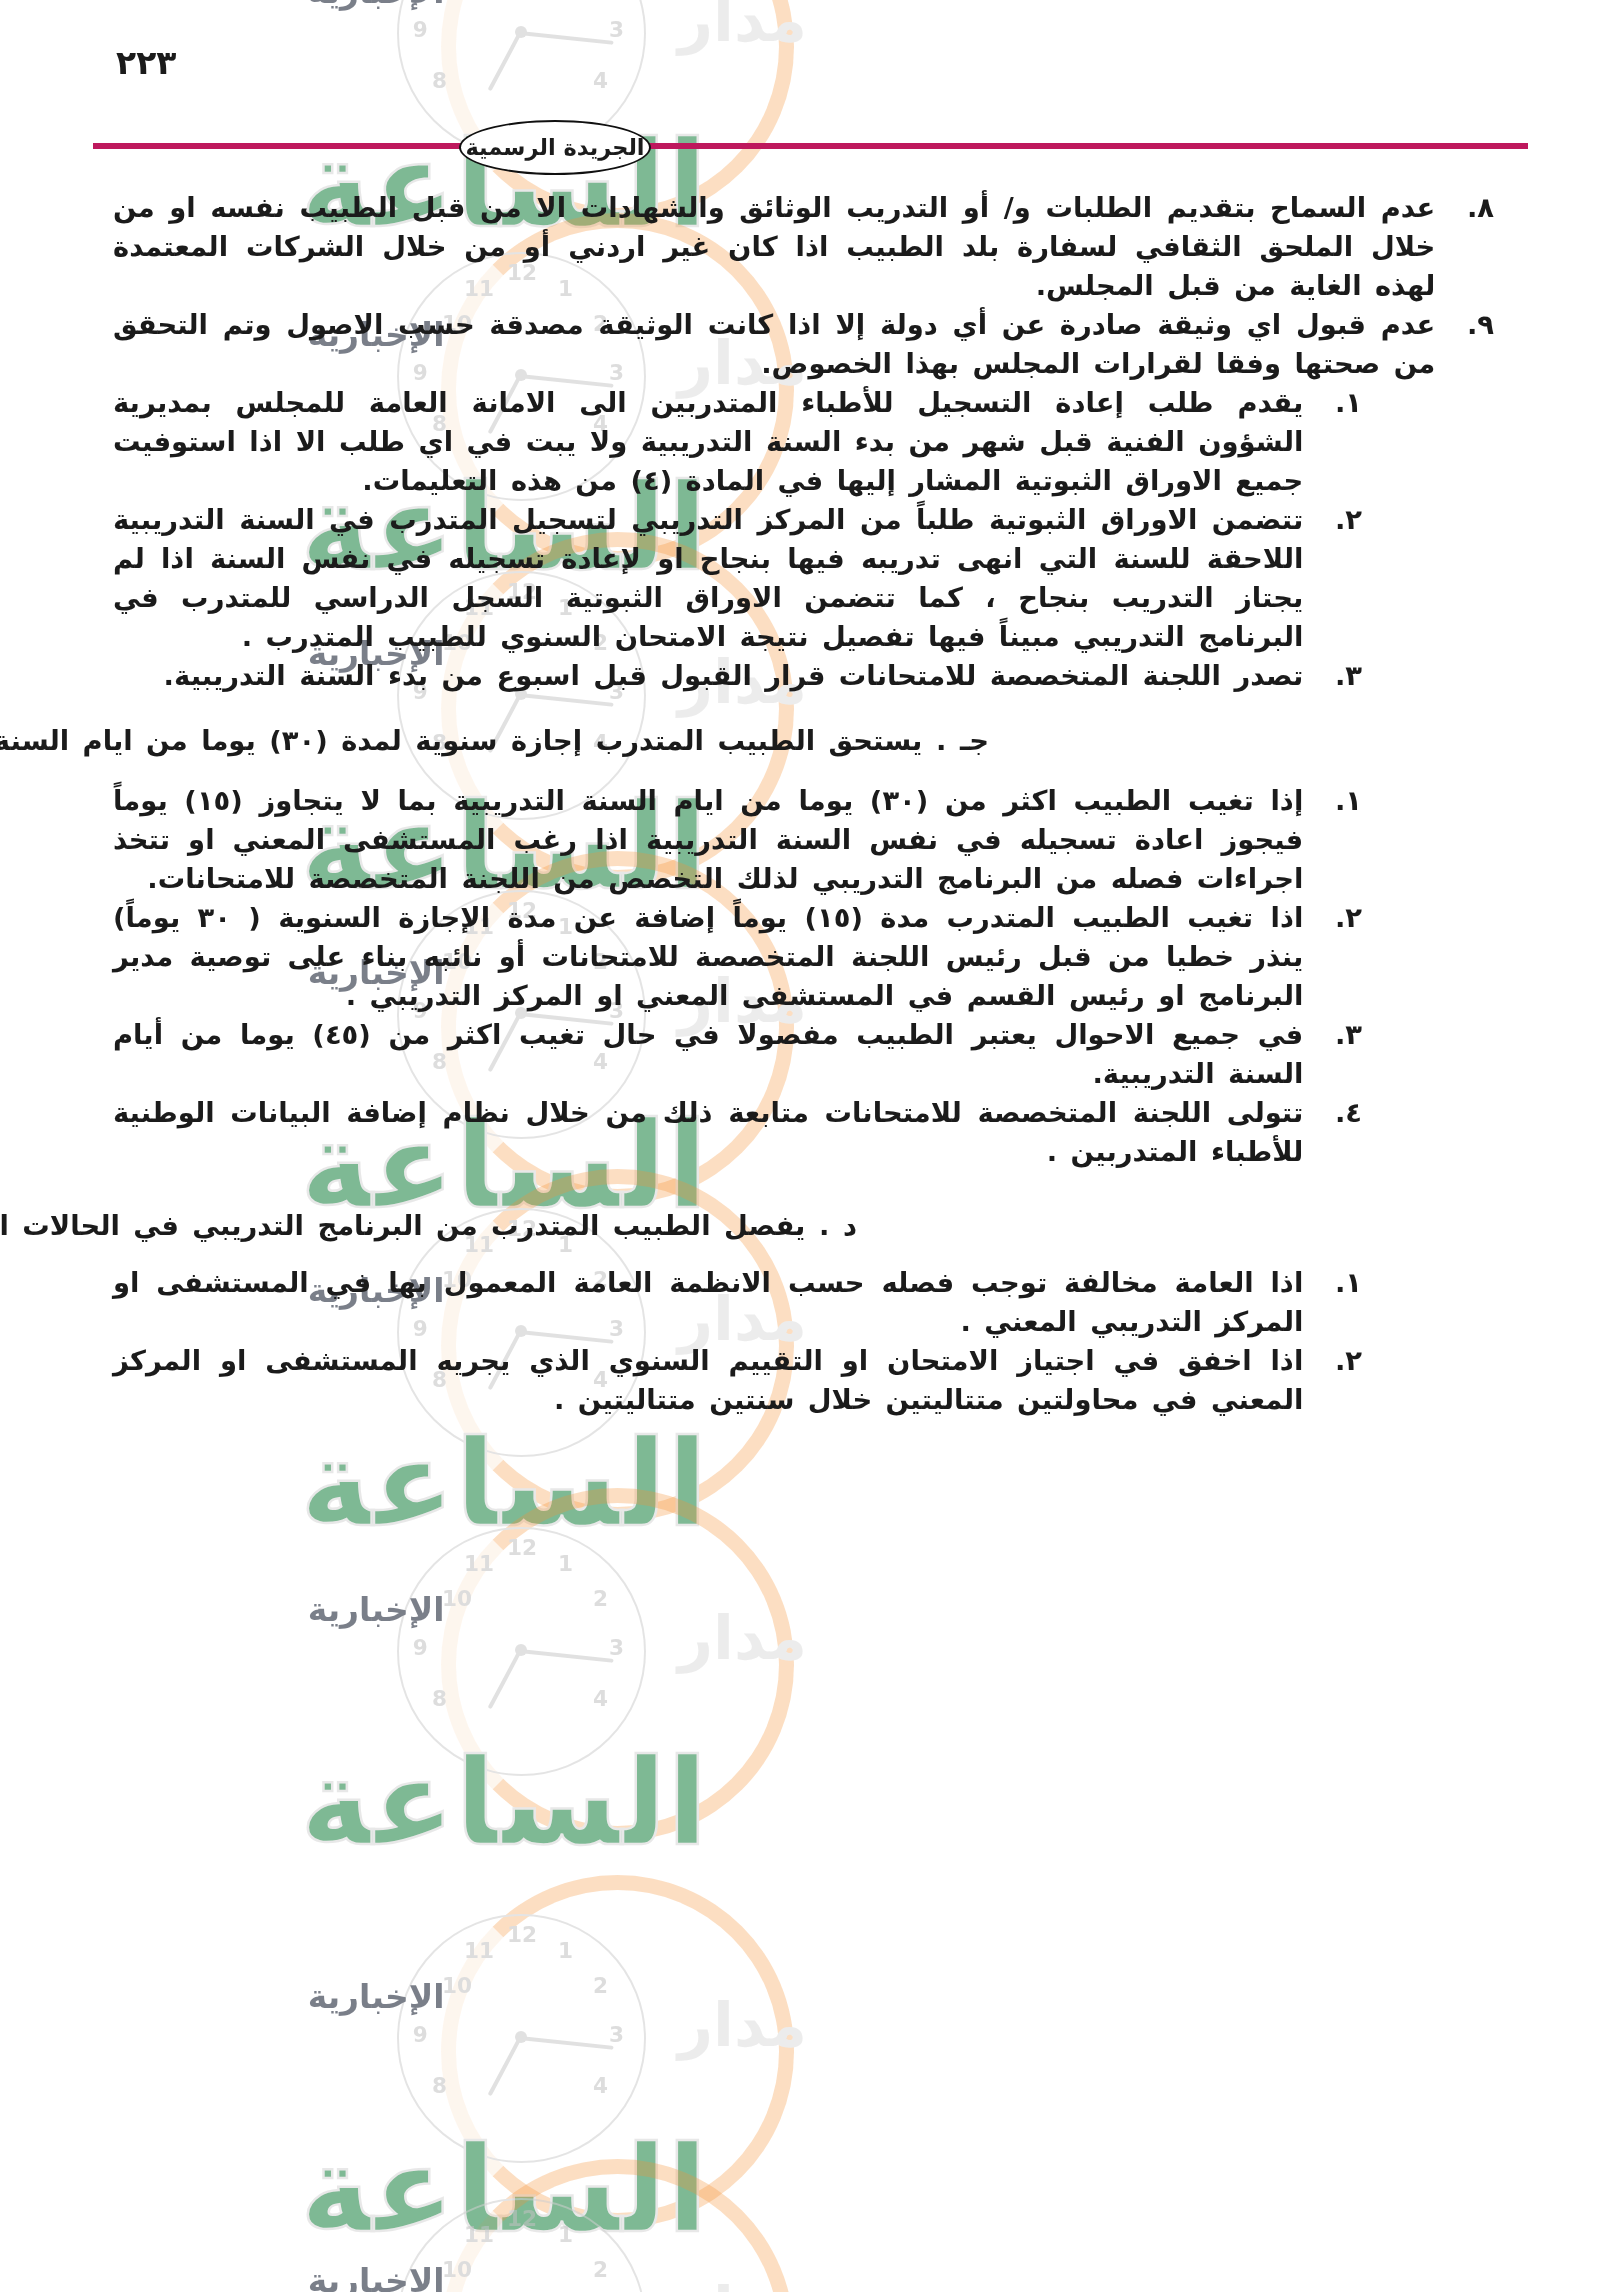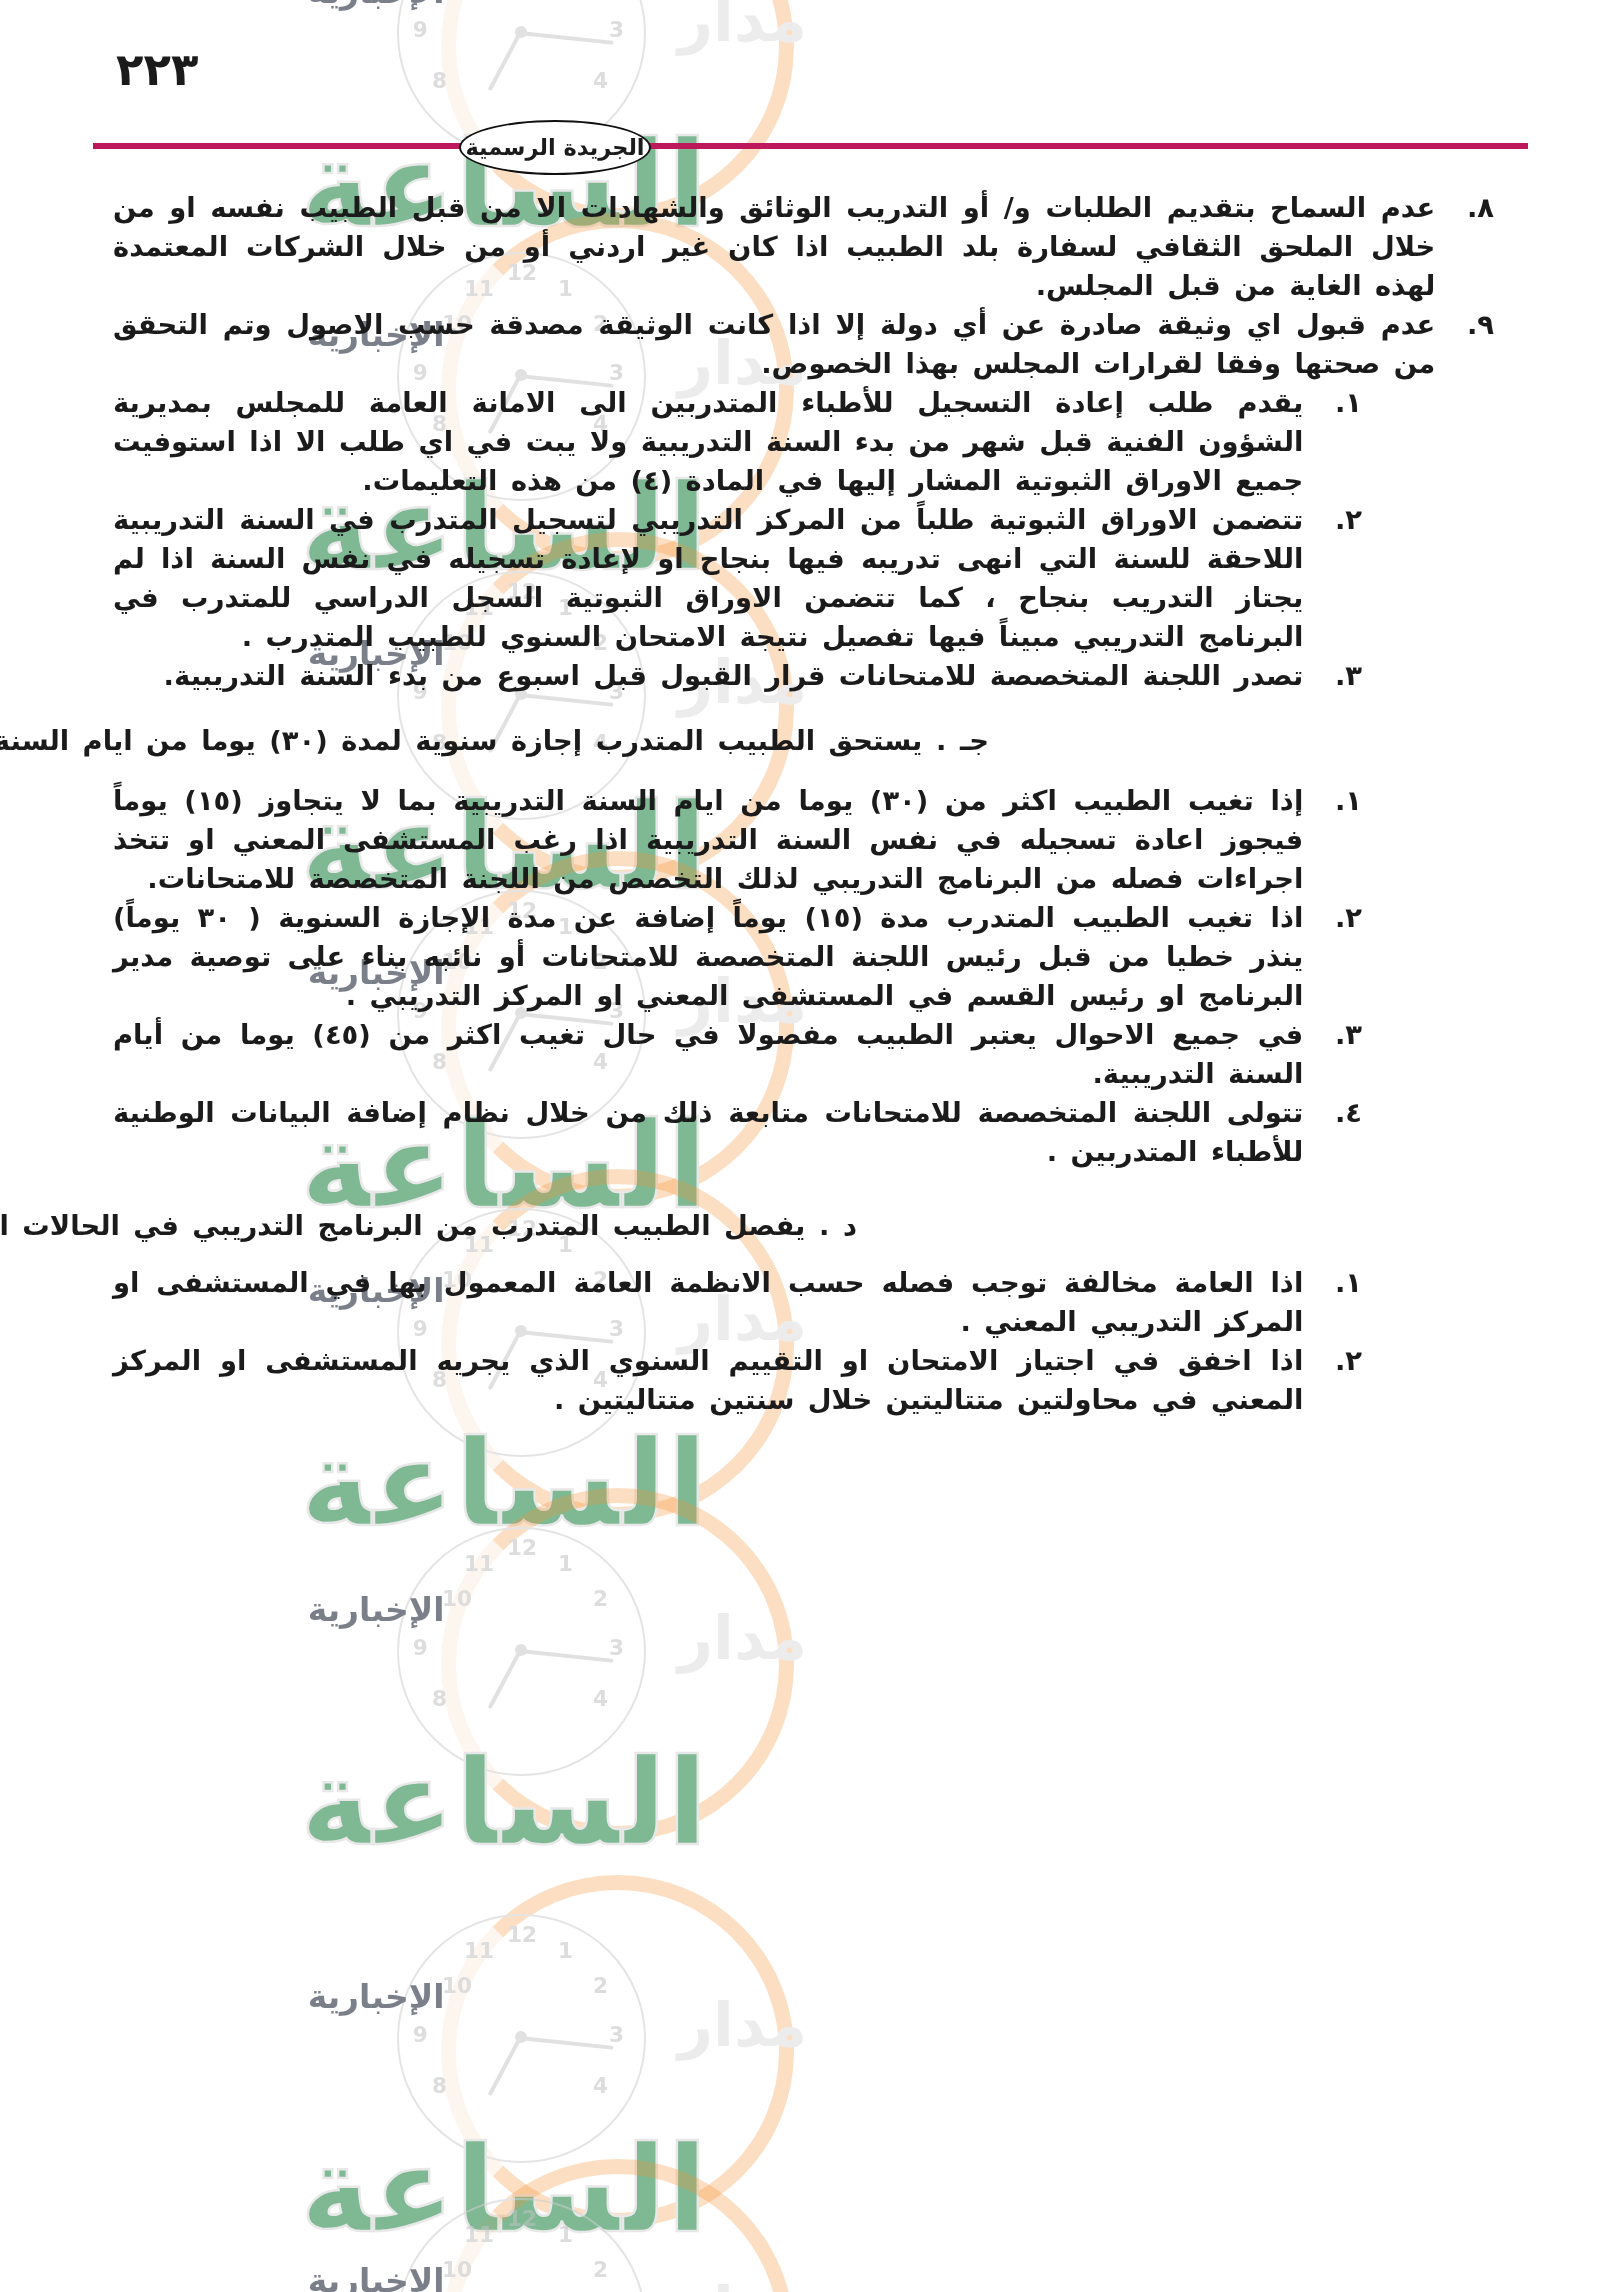--- a/index.html
+++ b/index.html
@@ -38,21 +38,21 @@
   .wm-madar{position:absolute;left:384px;top:102px;font-size:61px;color:#dedede;}
   .wm-saa{
     position:absolute;left:5.9px;top:233px;font-size:120px;letter-spacing:2px;
     color:#15803d;-webkit-text-stroke:2.5px #d7d7d7;
   }
   .wm-tag{position:absolute;left:13.7px;top:90px;font-size:33px;color:#0f172a;}
 
   
   .page-number{
     position:absolute;top:43px;left:116px;z-index:2;
-    font-size:45px;letter-spacing:5.9px;
+    font-size:33px;letter-spacing:5.9px;
   }
   .header-rule{
     position:absolute;top:143px;left:93px;right:93px;height:5.9px;
     background:#be185d;z-index:2;
   }
   .header-oval{
     position:absolute;left:366px;top:-23.5px;width:188px;height:51px;
     background:#ffffff;border:2.9px solid #101010;border-radius:50%;
     display:flex;align-items:center;justify-content:center;
   }

